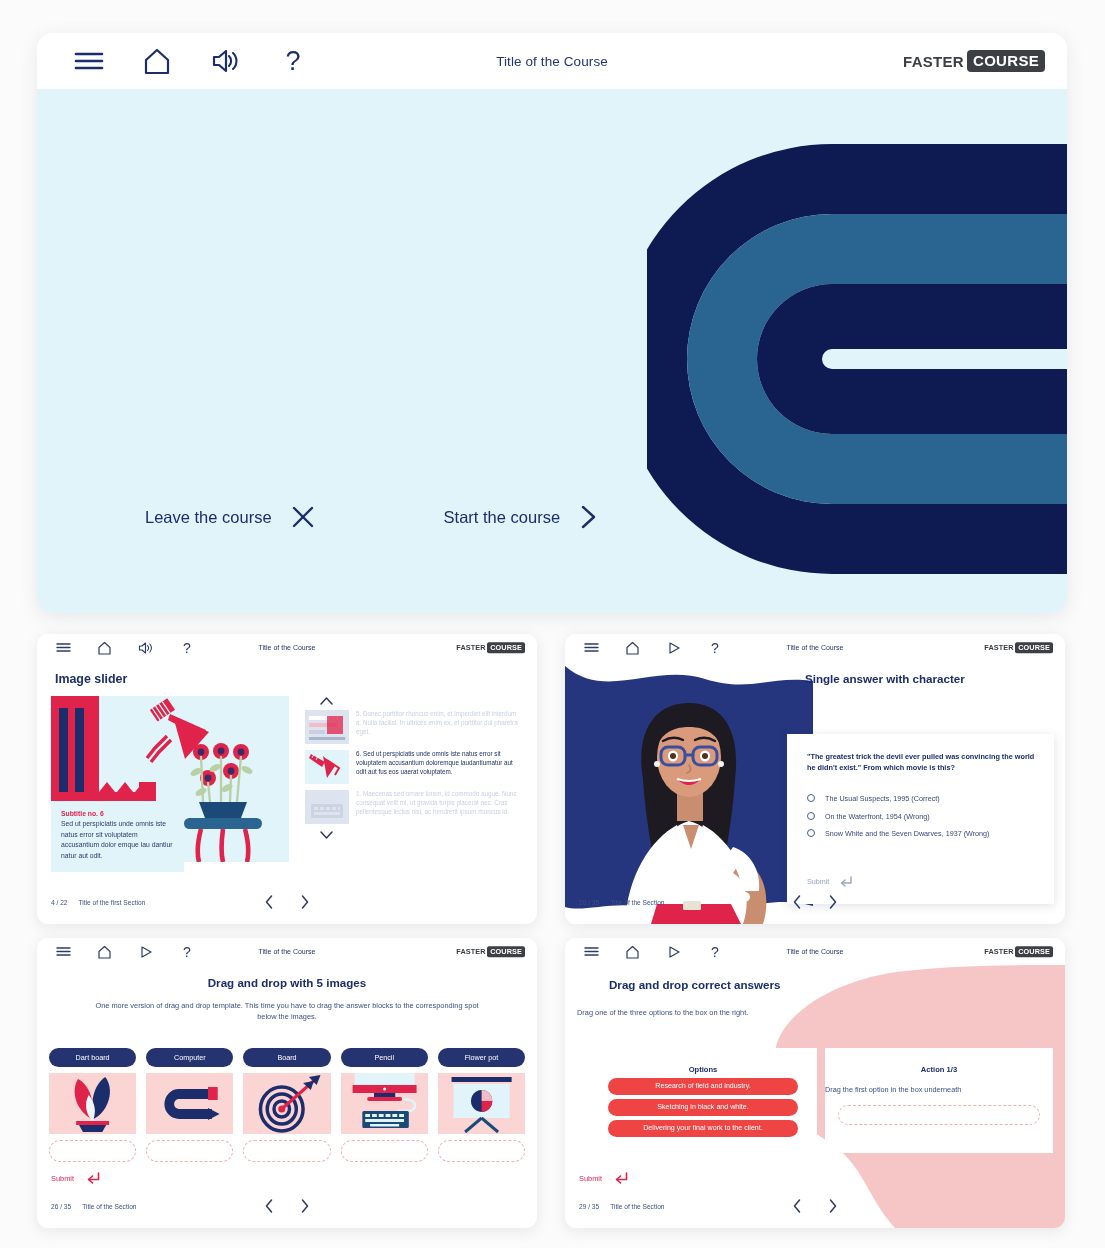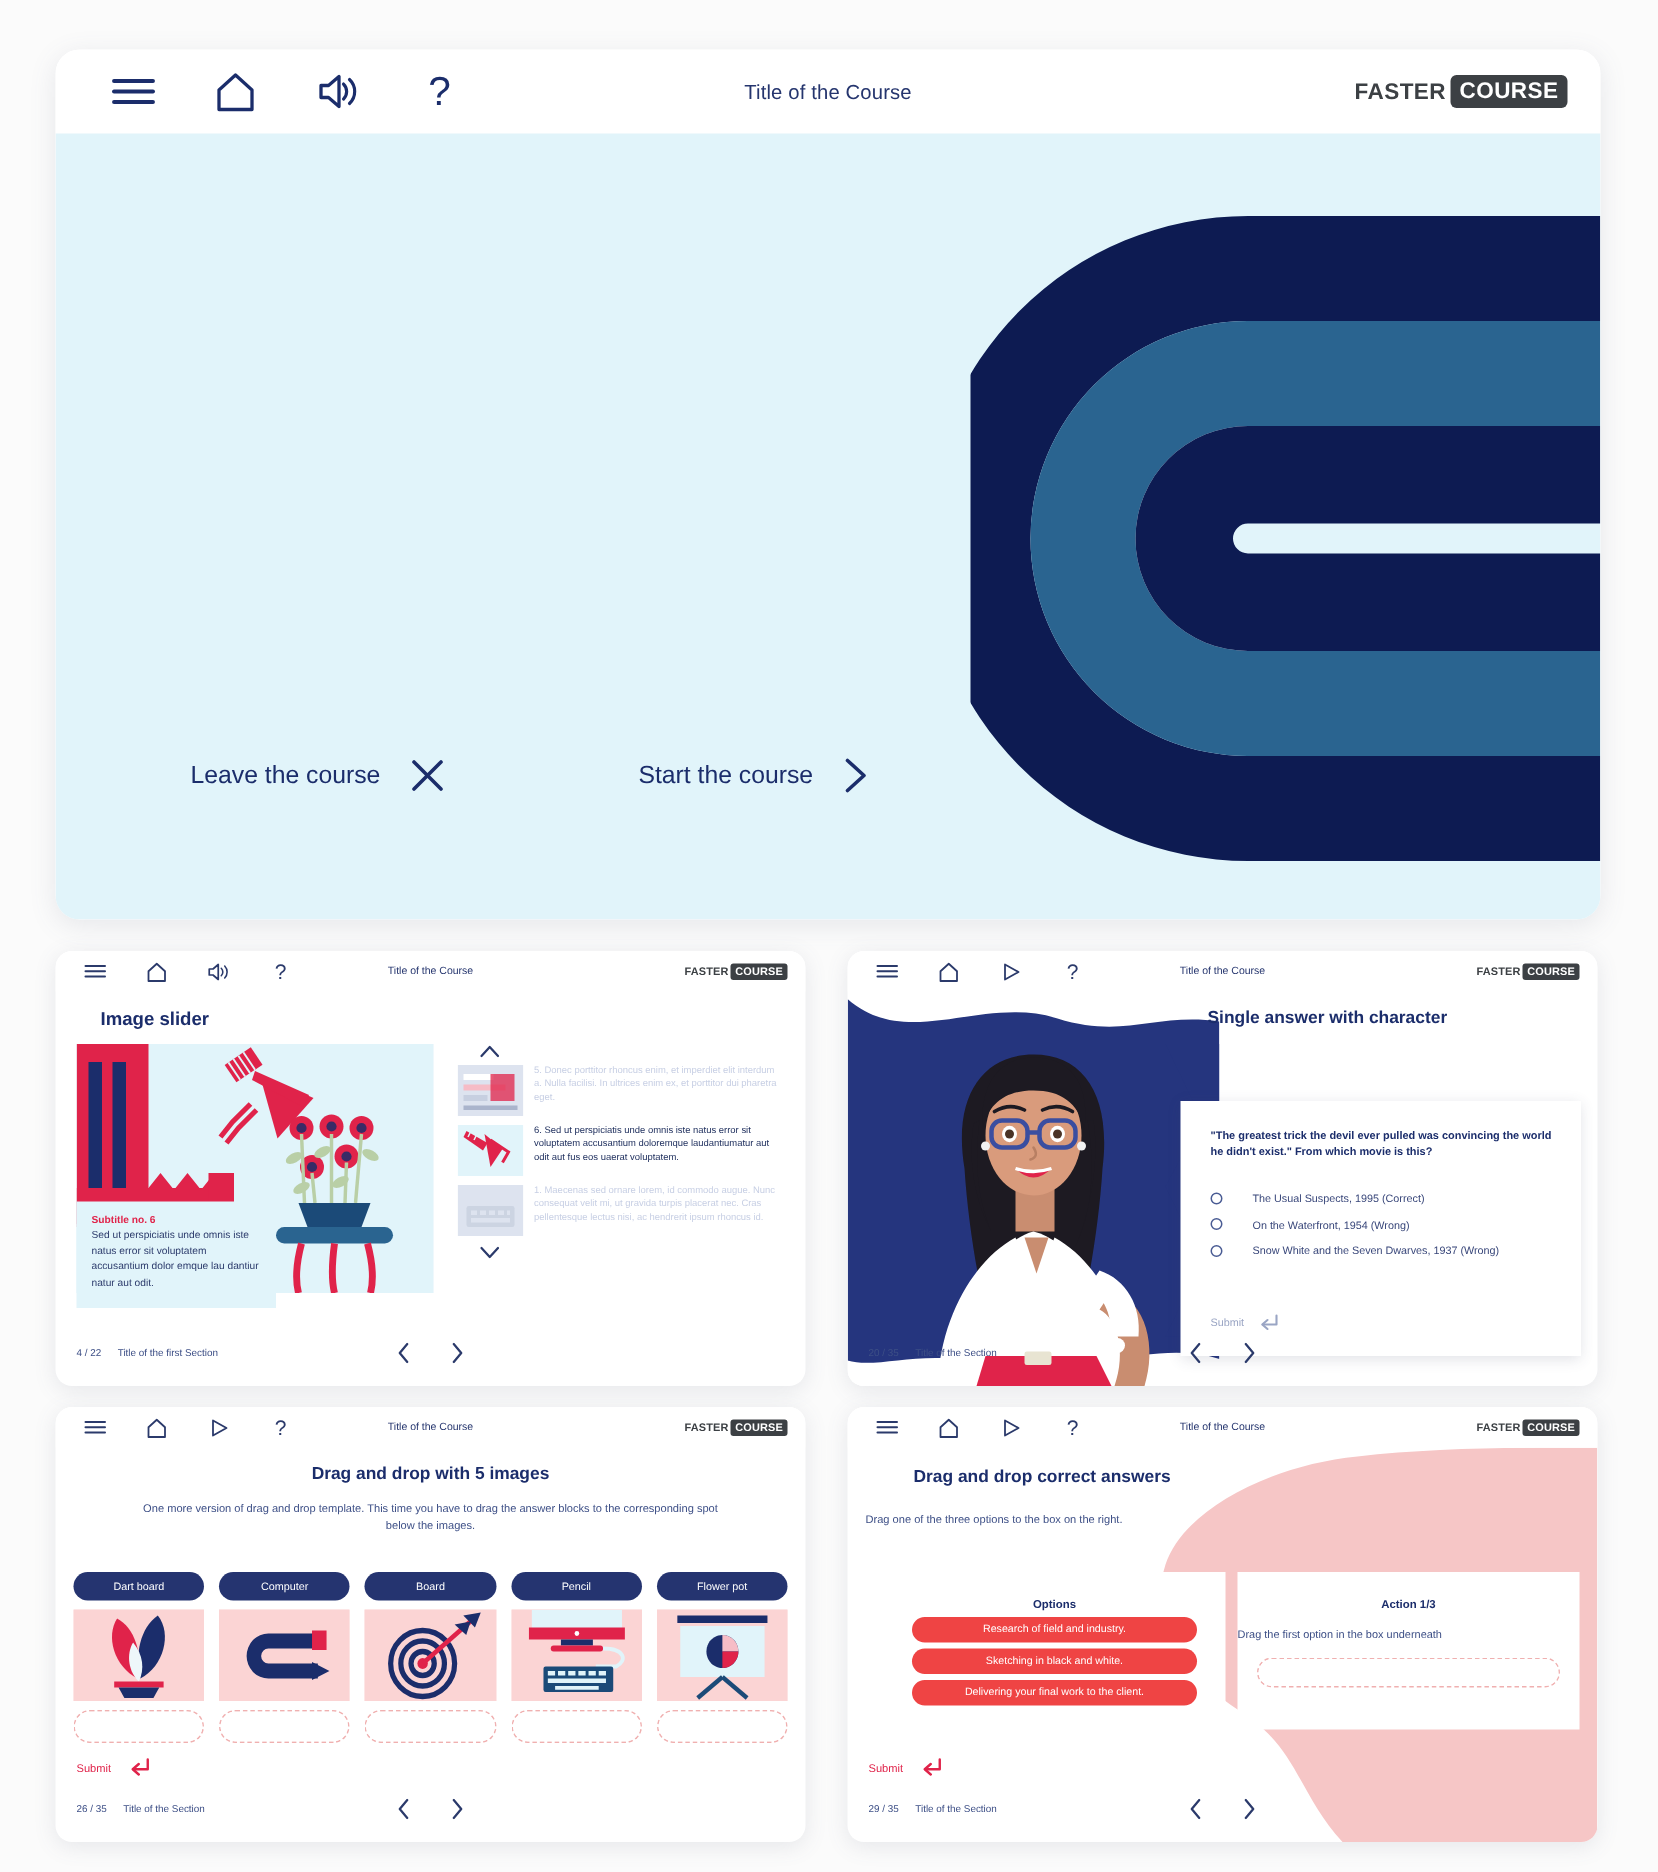--- a/index.html
+++ b/index.html
@@ -55,21 +55,21 @@
     font-size: 62px; line-height: 1.22; font-weight: 800; color: #1b2d6b;
     letter-spacing: -0.5px;
   }
   .hero-p {
     margin-top: 40px; font-size: 16.5px; line-height: 1.42; color: #1f2f63;
     max-width: 560px;
   }
   .hero-actions { position: absolute; left: 90px; top: 415px; display: flex; z-index: 3; }
   .hero-act {
     display: flex; align-items: center; gap: 18px; cursor: pointer;
-    font-size: 16.5px; color: #1b2d6b;
+    font-size: 16.5px; color: #1b2d6b; margin-left: 18px;
   }
   .hero-act.second { margin-left: 128px; }
 
   .arc-wrap {
     position: absolute; right: 0; top: 45px; width: 420px; height: 450px; z-index: 1;
   }
 
   
   .card {
     position: absolute; background: #fff; border-radius: 11px;
@@ -97,21 +97,21 @@
   .mini-footer {
     position: absolute; left: 0; right: 0; bottom: 6px; height: 22px; z-index: 14;
   }
   .mf-left { position: absolute; left: 14px; top: 3px; display: flex; gap: 11px; align-items: center; }
   .mf-page { font-size: 6.6px; color: #3d4f86; }
   .mf-sect { font-size: 6.6px; color: #3d4f86; }
   .mf-nav { position: absolute; left: 50%; transform: translateX(-50%); top: -1px; display: flex; gap: 27px; }
   .mf-nav div { cursor: pointer; }
 
   
-  .c1-title { position:absolute; left:30px; top:38px; font-size:12.4px; font-weight:700; color:#1b2d6b; }
+  .c1-title { position:absolute; left:18px; top:38px; font-size:12.4px; font-weight:700; color:#1b2d6b; }
   .c1-img { position:absolute; left:14px; top:62px; width:238px; height:166px; background:#e1f4fa; overflow:hidden; }
   .c1-caption {
     position:absolute; left:14px; top:167px; width:133px; padding:9px 10px 11px 10px;
     background:#e1f4fa; z-index:6;
   }
   .c1-cap-t { font-size:6.8px; font-weight:700; color:#e0234a; margin-bottom:2px; }
   .c1-cap-b { font-size:6.8px; line-height:1.55; color:#2b3a6b; }
   .c1-list { position:absolute; left:268px; top:62px; width:218px; }
   .c1-chev { display:flex; justify-content:flex-start; padding-left:14px; cursor:pointer; }
   .c1-row { display:flex; gap:7px; margin:4px 0 6px 0; }
@@ -121,21 +121,21 @@
 
   
   .c2-illus { position:absolute; left:0; top:27px; width:248px; height:263px; overflow:hidden; }
   .c2-title { position:absolute; left:240px; top:38px; font-size:11.6px; font-weight:700; color:#1b2d6b; }
   .c2-panel {
     position:absolute; left:222px; top:100px; width:267px; height:170px;
     background:#fff; box-shadow: 0 2px 9px rgba(60,70,100,0.16); z-index:9;
   }
   .c2-q { position:absolute; left:20px; top:18px; right:14px; font-size:7.3px; font-weight:700; line-height:1.5; color:#1b2d6b; }
   .c2-opts { position:absolute; left:20px; top:60px; }
-  .c2-opt { display:flex; align-items:center; gap:20px; margin-bottom:8.5px; cursor:pointer; }
+  .c2-opt { display:flex; align-items:flex-start; gap:10px; margin-bottom:8.5px; cursor:pointer; }
   .c2-radio { width:8px; height:8px; border:1.1px solid #4a5c94; border-radius:50%; flex:0 0 8px; }
   .c2-olbl { font-size:7.2px; color:#39477a; }
   .c2-submit { position:absolute; left:20px; bottom:17px; display:flex; align-items:center; gap:10px; cursor:pointer; }
   .c2-submit span { font-size:7.2px; color:#9aa5c4; }
 
   
   .c3-title { position:absolute; left:0; right:0; top:38px; text-align:center; font-size:11.6px; font-weight:700; color:#1b2d6b; }
   .c3-desc { position:absolute; left:58px; right:58px; top:62px; text-align:center; font-size:7.4px; line-height:1.55; color:#3d4f86; }
   .c3-cols { position:absolute; left:12px; top:110px; right:12px; display:flex; gap:10px;align-items:flex-end; }
   .c3-col { flex:1; }

